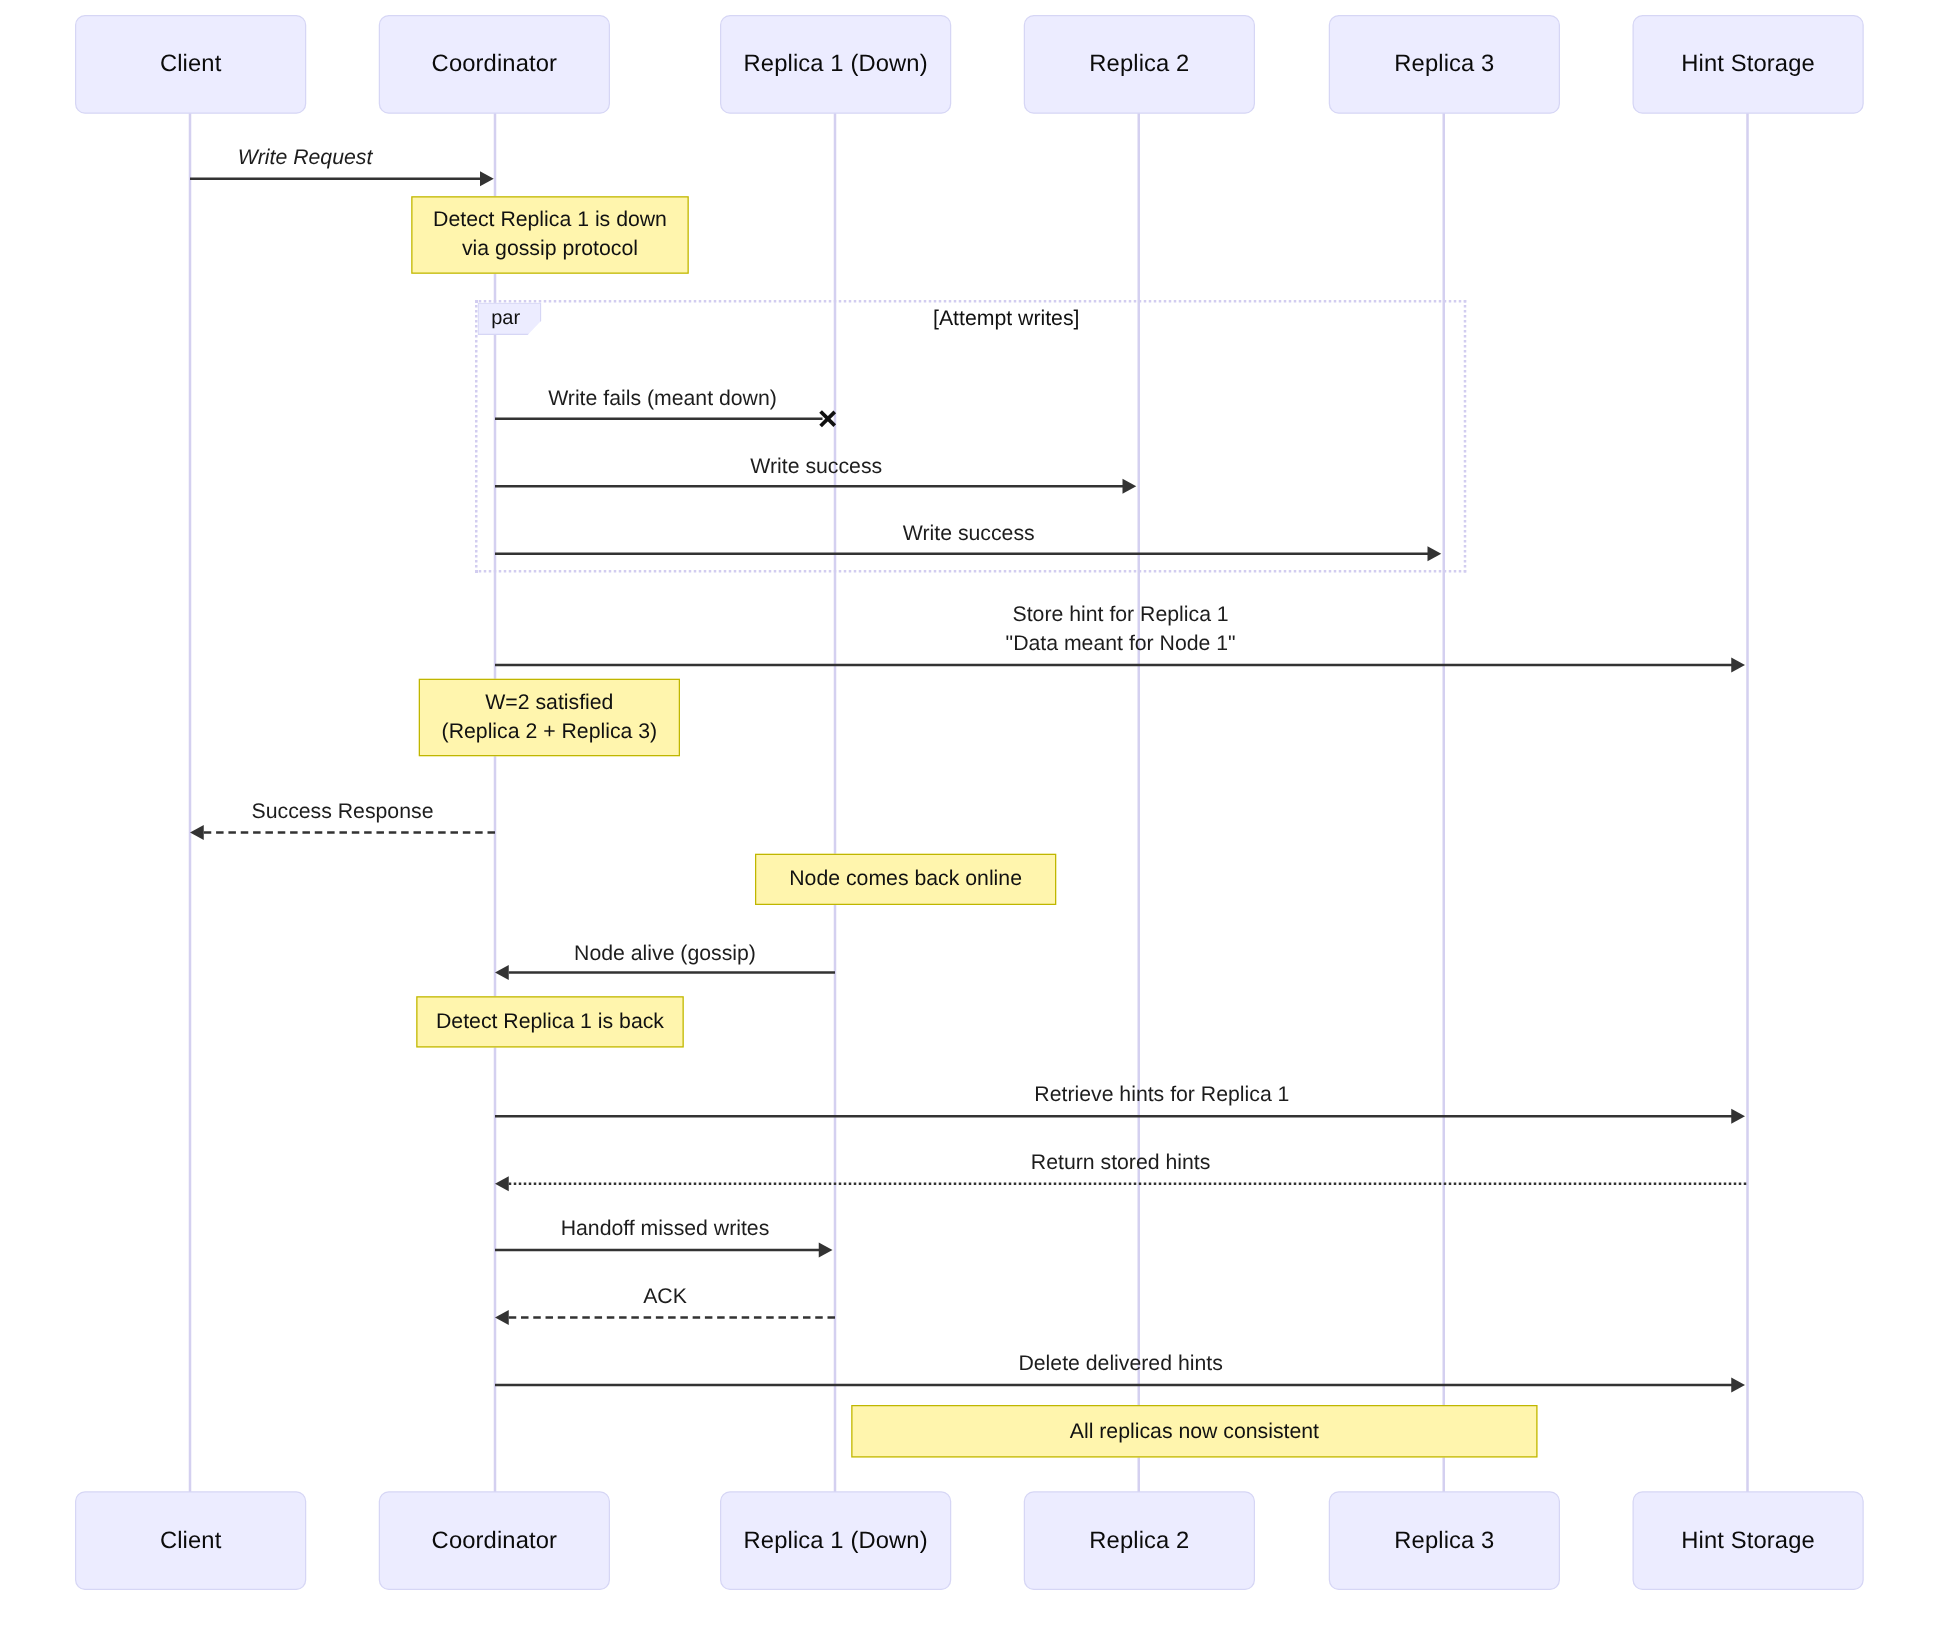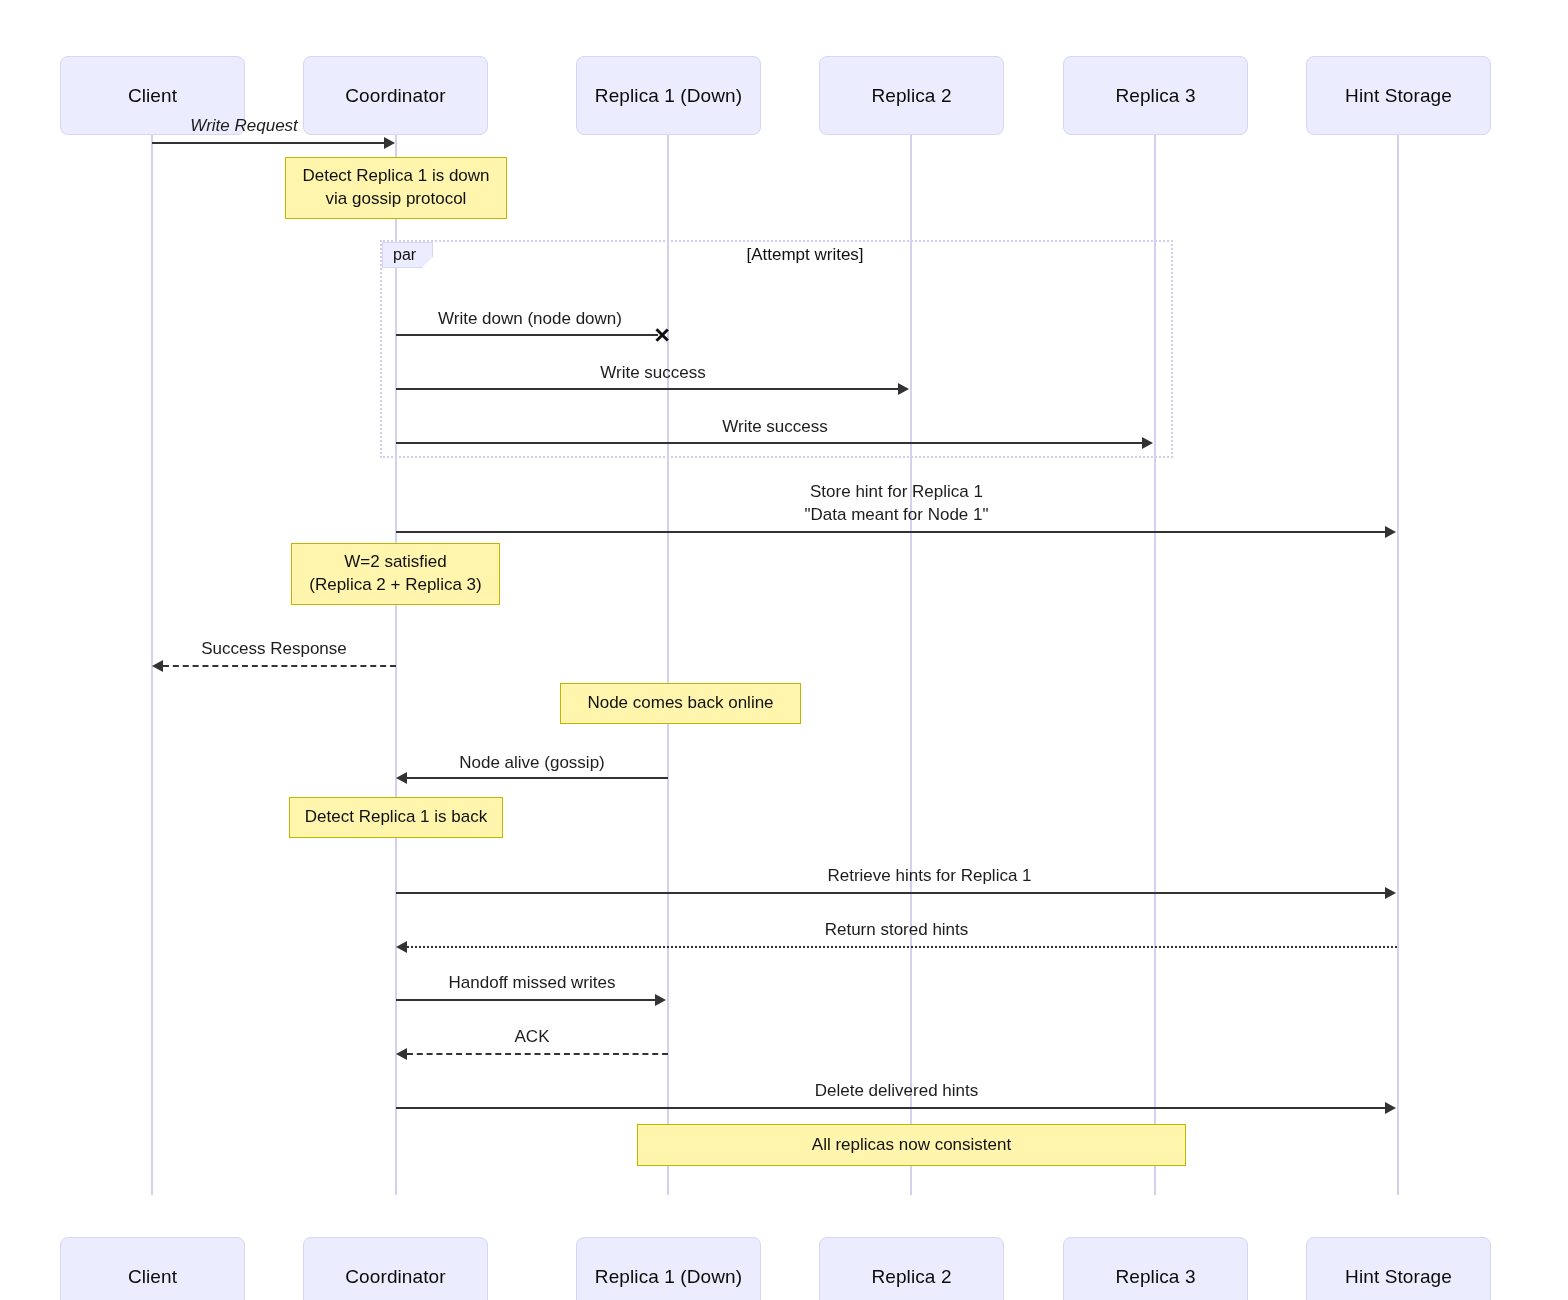--- a/index.html
+++ b/index.html
@@ -24,21 +24,20 @@
     background: #ececff;
     border: 1px solid #d6d6f5;
     border-radius: 8px;
     display: flex;
     align-items: center;
     justify-content: center;
     font-size: 19px;
     color: #0b0b0b;
     font-family: "Liberation Sans", "DejaVu Sans", sans-serif;
     letter-spacing: .1px;
-    margin-top: 44px;
   }
   
   .lifeline {
     position: absolute;
     width: 2px;
     background: #d4d0f0;
   }
   
   .note-box {
     position: absolute;
@@ -47,20 +46,21 @@
     border: 1px solid #bfb600;
     display: flex;
     align-items: center;
     justify-content: center;
     text-align: center;
     font-size: 17px;
     line-height: 1.35;
     color: #111111;
     padding: 4px 8px;
     white-space: pre-line;
+    margin-left: 44px;
   }
   
   .fragment-block {
     position: absolute;
     box-sizing: border-box;
     border: 2px dotted #d2cdf0;
     background: transparent;
   }
   .fragment-tab {
     position: absolute;
@@ -156,21 +156,21 @@
   <div class="msg-line" style="left:152px; top:142px; width:234px;"></div>
   <div class="arrow-head right" style="left:384px; top:137px;"></div>
 
   <div class="note-box" style="left:285px; top:157px; width:222px; height:62px;">Detect Replica 1 is down
 via gossip protocol</div>
 
   <div class="fragment-block" style="left:380px; top:240px; width:793px; height:218px;"></div>
   <div class="fragment-tab" style="left:382px; top:242px;">par</div>
   <div class="fragment-title" style="left:580px; top:245px; width:450px;">[Attempt writes]</div>
 
-  <div class="msg-label" style="left:400px; top:308px; width:260px;">Write down (node down)</div>
+  <div class="msg-label" style="left:400px; top:308px; width:260px;">Write fails (meant down)</div>
   <div class="msg-line" style="left:396px; top:334px; width:262px;"></div>
   <div class="cross-mark" style="left:654px; top:327px;"></div>
 
   <div class="msg-label" style="left:396px; top:362px; width:514px;">Write success</div>
   <div class="msg-line" style="left:396px; top:388px; width:503px;"></div>
   <div class="arrow-head right" style="left:898px; top:383px;"></div>
 
   <div class="msg-label" style="left:396px; top:416px; width:758px;">Write success</div>
   <div class="msg-line" style="left:396px; top:442px; width:747px;"></div>
   <div class="arrow-head right" style="left:1142px; top:437px;"></div>

